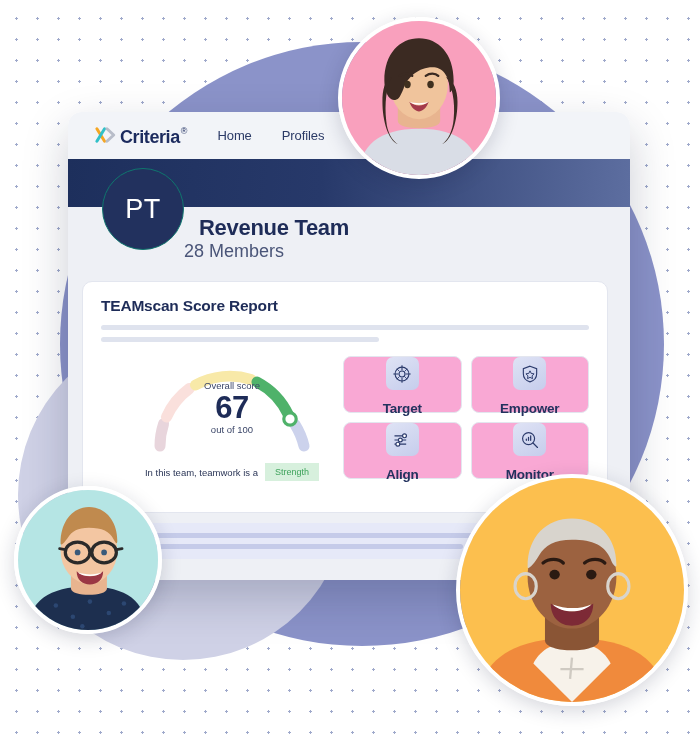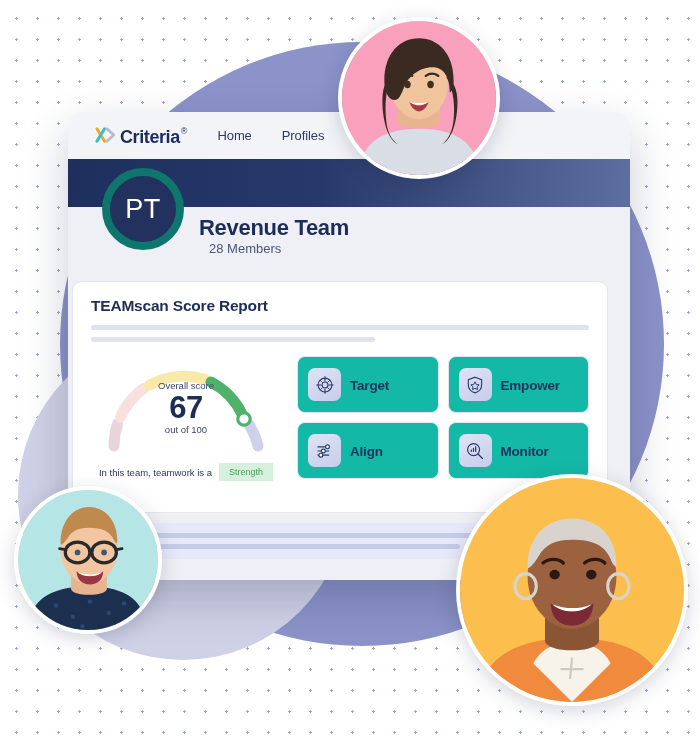--- a/index.html
+++ b/index.html
@@ -84,55 +84,55 @@
     height: 64px;
     background: #eef0f5;
     position: relative;
   }
   .avatar-pt {
     position: absolute;
     left: 34px; top: -39px;
     width: 82px; height: 82px;
     border-radius: 50%;
     background: #22315e;
-    border: 8px solid #0f766e;
+    border: 1px solid #0f766e;
     color: #fff;
     font-size: 27px; font-weight: 500;
     display: flex; align-items: center; justify-content: center;
     letter-spacing: .5px;
   }
   .team-name {
     position: absolute; left: 131px; top: 8px;
     font-size: 22px; font-weight: 700; color: #1e2c58; letter-spacing: -.3px;
   }
   .team-members {
-    position: absolute; left: 141px; top: 34px;
-    font-size: 13px; color: #4a5578;
-  }
-
-  
-  .report-body { background: #eef0f5; padding: 10px 22px 0 4px; height: 309px; }
+    position: absolute; left: 116px; top: 34px;
+    font-size: 18px; color: #4a5578;
+  }
+
+  
+  .report-body { background: #eef0f5; padding: 10px 22px 0 14px; height: 309px; }
   .report-card {
     background: #fff;
     border: 1px solid #e3e6ef;
     border-radius: 10px;
     padding: 15px 18px 16px 18px;
     height: 232px;
   }
   .report-title {
     font-size: 15.5px; font-weight: 700; color: #1e2c58; letter-spacing: -.2px;
   }
   .skel { background: #dfe3ee; border-radius: 3px; height: 5px; margin-top: 10px; }
   .skel.w100 { width: 100%; }
   .skel.w57  { width: 57%; margin-top: 7px; }
 
   .report-cols { display: flex; gap: 16px; margin-top: 14px; }
 
   
-  .gauge-col { width: 190px; position: relative; }
+  .gauge-col { width: 190px; position: relative; margin-left: 36px; }
   .gauge-wrap { position: relative; width: 178px; height: 96px; margin: 2px auto 0; }
   .gauge-svg { display: block; }
   .gauge-center {
     position: absolute; left: 0; right: 0; top: 22px;
     text-align: center;
   }
   .gauge-label { font-size: 9.5px; color: #3b4668; }
   .gauge-score {
     font-size: 31px; font-weight: 700; color: #1e2c58;
     line-height: 1.08; letter-spacing: -.5px;
@@ -144,26 +144,27 @@
   }
   .strength-text { font-size: 9.5px; color: #2b3657; }
   .badge-strength {
     background: #d7f0dd; color: #3fa35c;
     font-size: 9px; padding: 4px 10px; border-radius: 0;
   }
 
   
   .tiles { flex: 1; display: grid; grid-template-columns: 1fr 1fr; gap: 9px; align-content: start; }
   .tile {
-    background: #14b8a6;
+    background: #f9a8d4;
     border: 1px solid #e3e6ef;
     border-radius: 8px;
     height: 57px;
     display: flex; align-items: center; gap: 9px;
     padding: 0 10px;
+    flex-direction: column;
   }
   .tile-icon {
     width: 33px; height: 33px; border-radius: 7px;
     background: linear-gradient(150deg,#dfe3f5,#c6cdec);
     display: flex; align-items: center; justify-content: center;
     flex: 0 0 auto;
   }
   .tile-text { flex: 1; }
   .tile-label { font-size: 13.5px; font-weight: 700; color: #23325e; letter-spacing: -.2px; }
   .tile-skel { background: #dfe3ee; border-radius: 3px; height: 5px; width: 78%; margin-top: 7px; }

